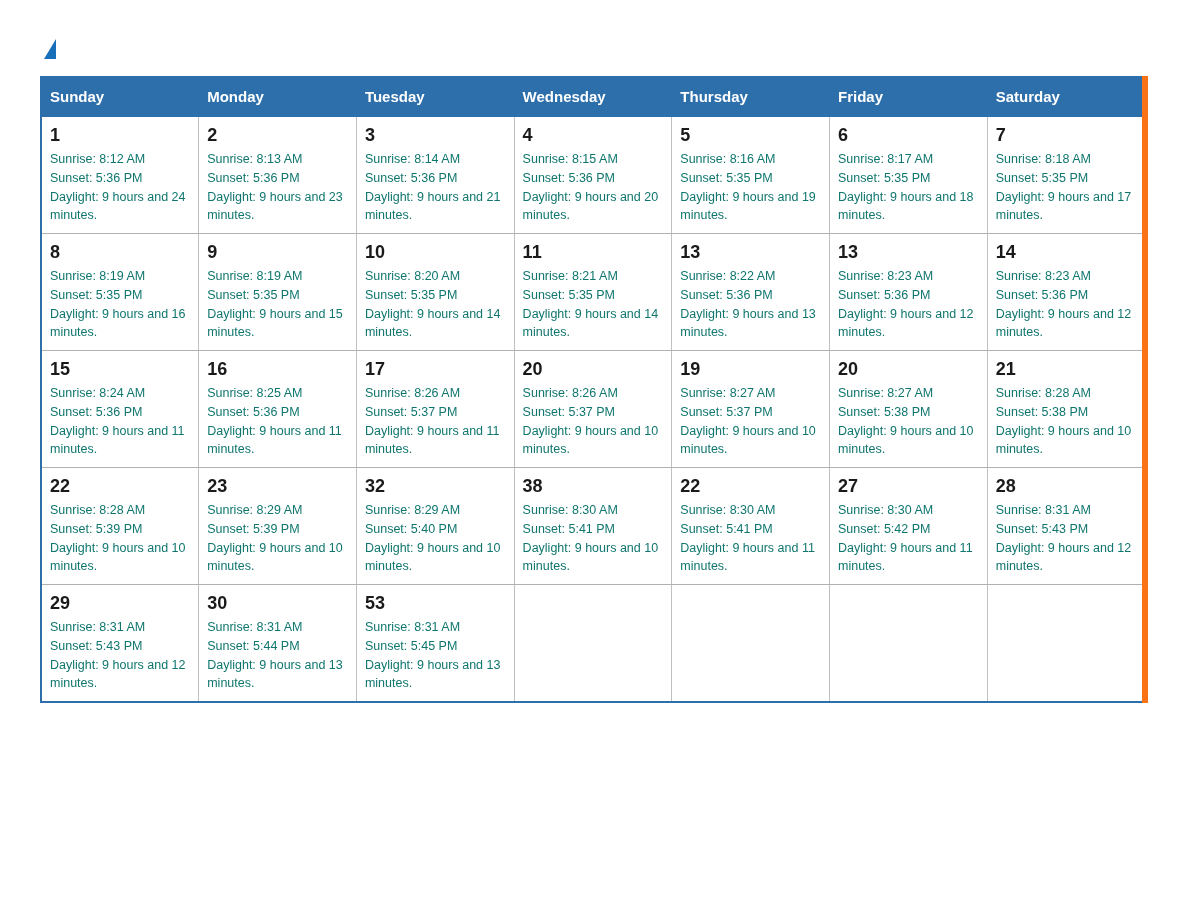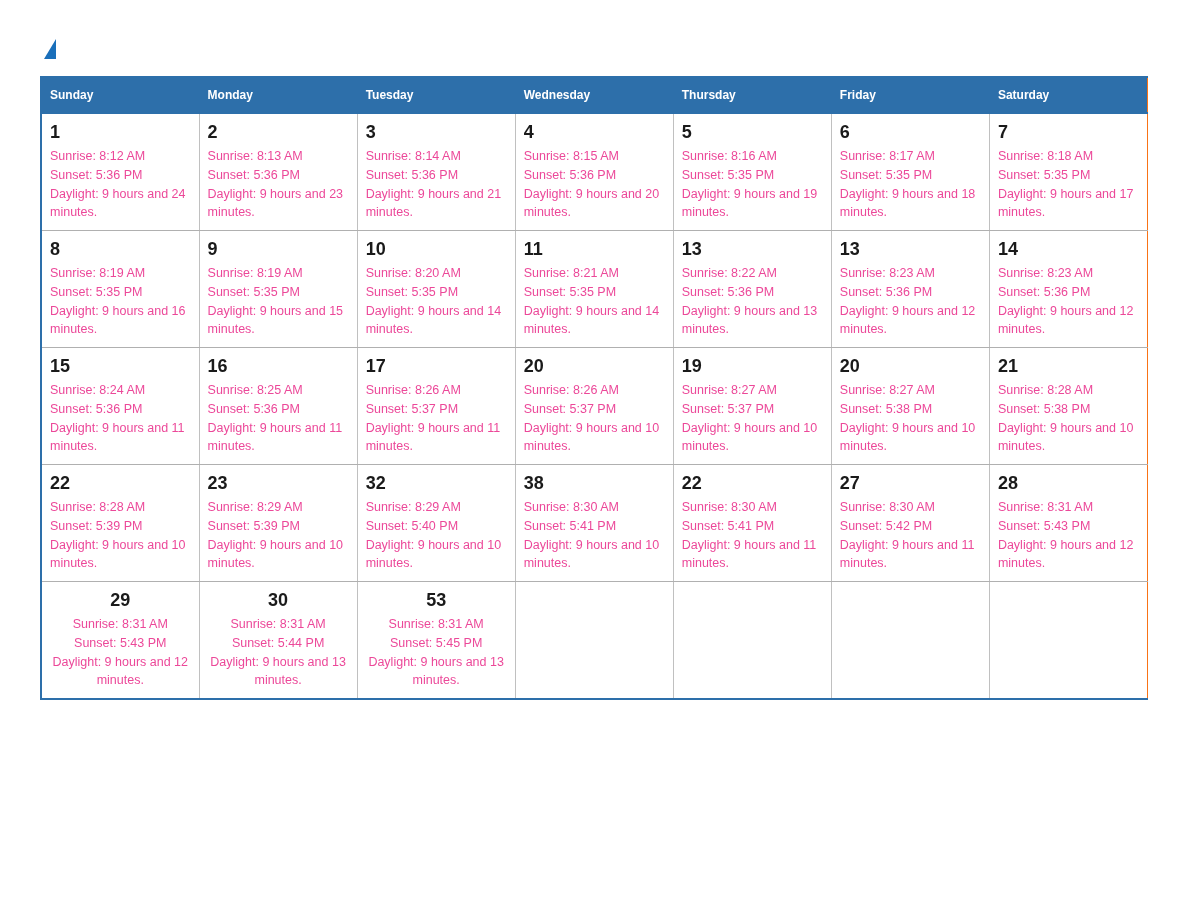--- a/index.html
+++ b/index.html
@@ -61,21 +61,21 @@
     }
     table {
       width: 100%;
       border-collapse: collapse;
       table-layout: fixed;
     }
     thead tr th {
       background-color: #2d6faa;
       color: #fff;
       padding: 10px 8px;
-      font-size: 12px;
+      font-size: 15px;
       font-weight: 600;
       text-align: left;
       border: 1px solid #2d6faa;
     }
     tbody tr td {
       vertical-align: top;
       border: 1px solid #c0c0c0;
       padding: 8px;
       font-size: 13px;
       color: #222;
@@ -88,33 +88,32 @@
     .day-number {
       font-size: 18px;
       font-weight: bold;
       color: #1a1a1a;
       display: block;
       margin-bottom: 4px;
     }
     .day-info {
       font-size: 12.5px;
       line-height: 1.5;
-      color: #ec4899;
+      color: #0f766e;
     }
     tbody tr:last-child td {
       border-bottom: 2px solid #2d6faa;
-      text-align: center;
     }
     thead tr th:first-child,
     tbody tr td:first-child {
       border-left: 2px solid #2d6faa;
     }
     thead tr th:last-child,
     tbody tr td:last-child {
-      border-right: 1px solid #f97316;
+      border-right: 6px solid #f97316;
     }
     thead tr th {
       border-top: 2px solid #2d6faa;
       border-bottom: 2px solid #2d6faa;
     }
     
     tbody tr td {
       border-bottom-color: #b0b0b0;
     }
   </style>

